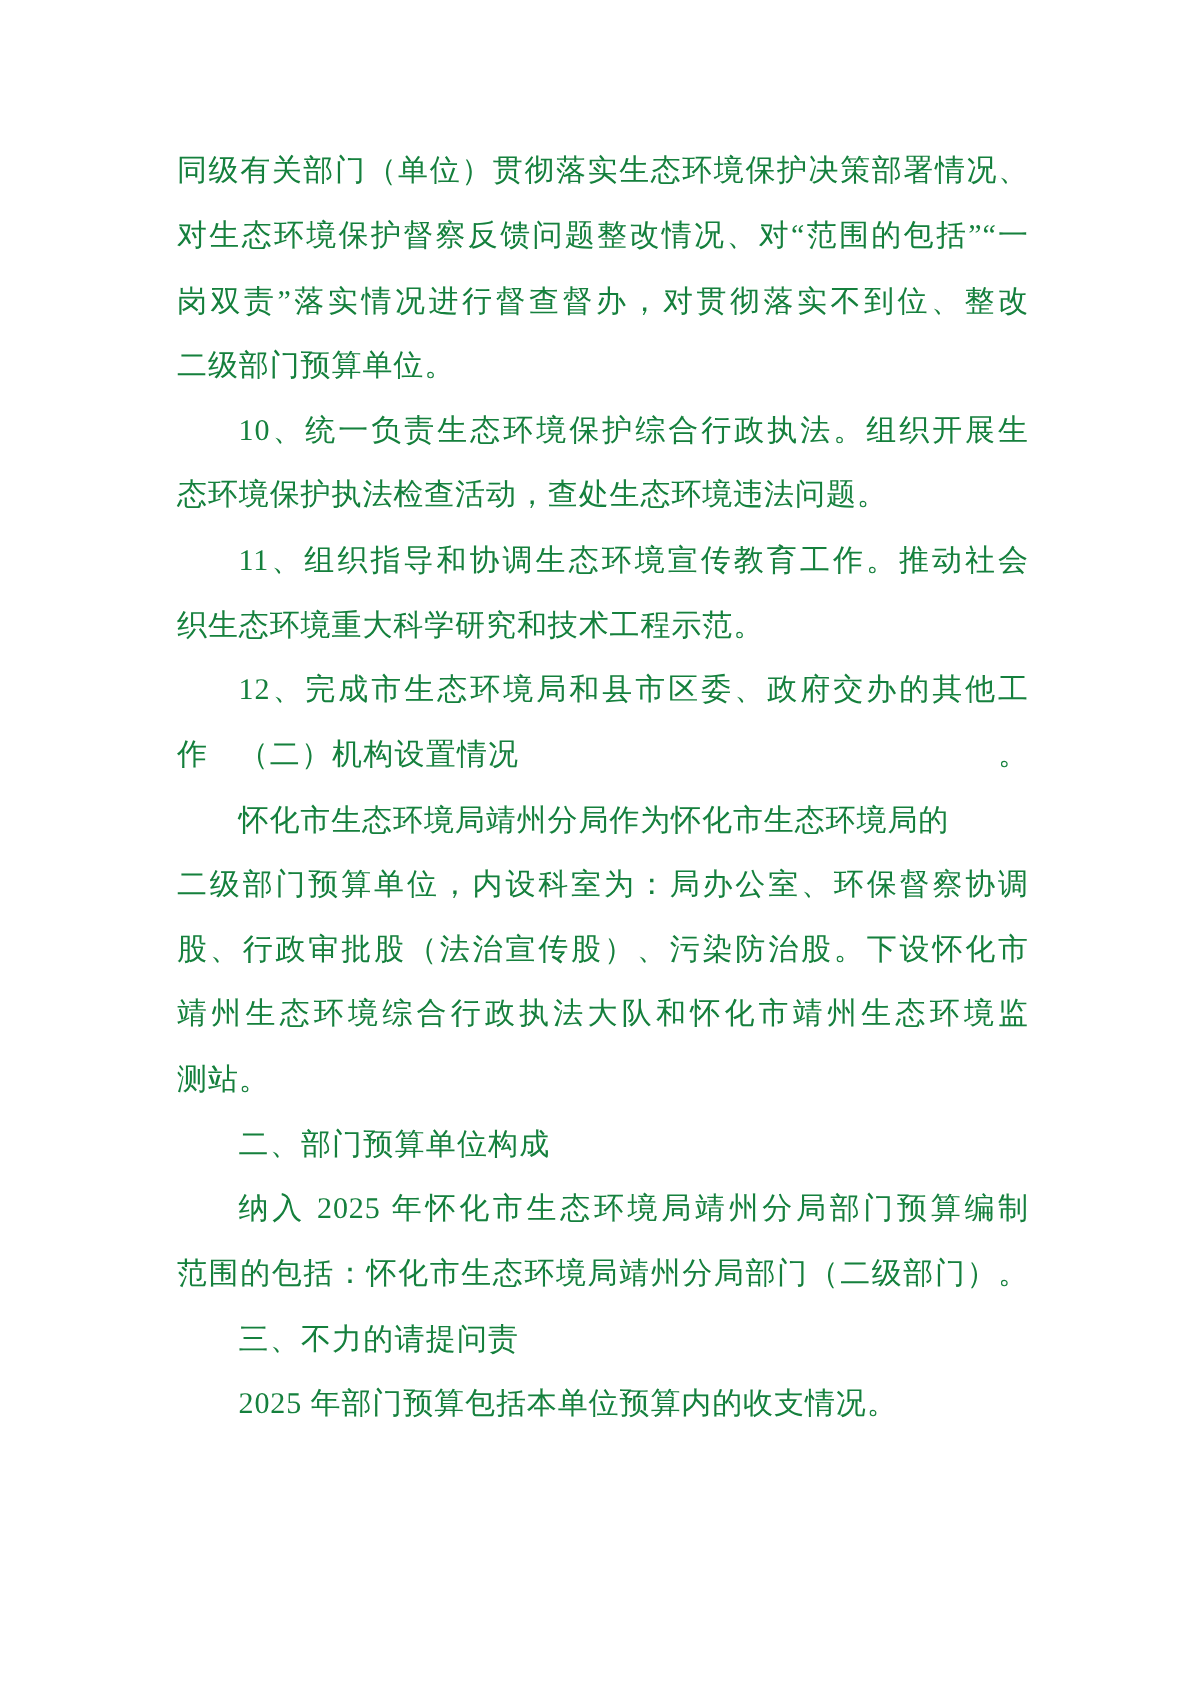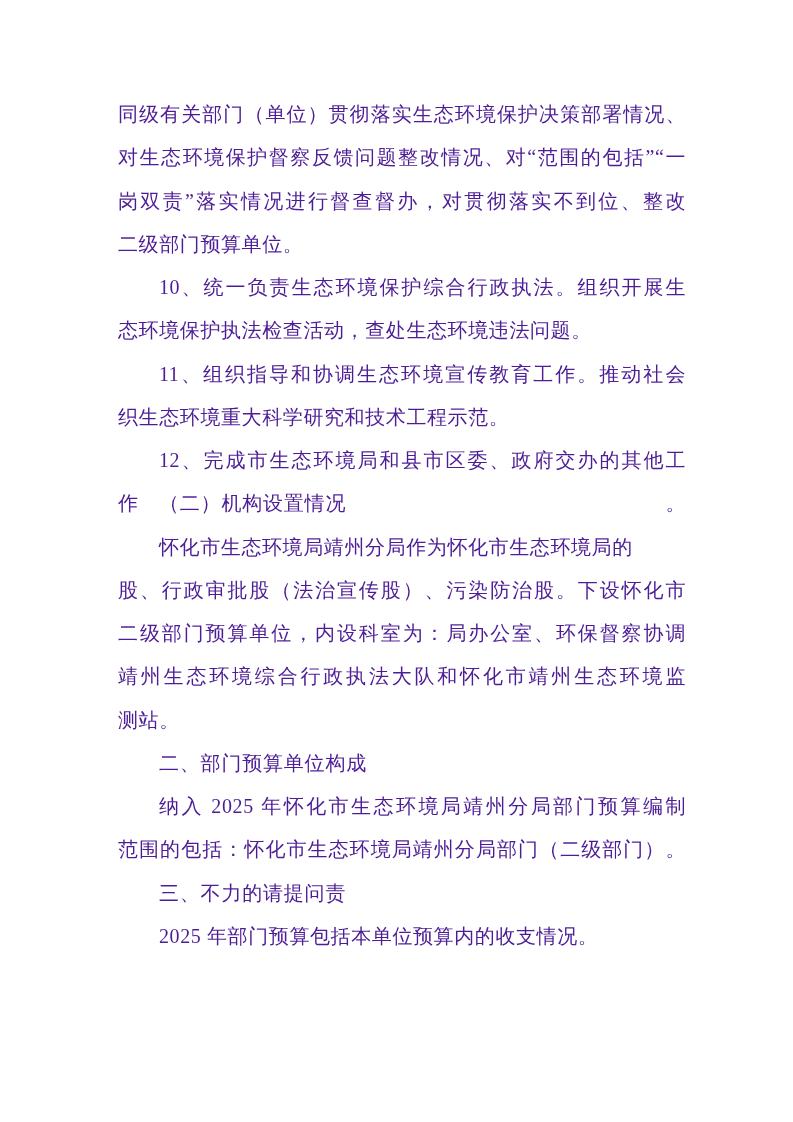--- a/index.html
+++ b/index.html
@@ -49,21 +49,21 @@
   .para.heading .line {
     font-family: "Liberation Sans", sans-serif;
     font-weight: 400;
     letter-spacing: 0.8px;
   }
 </style>
 </head>
 <body>
 
 <div class="page" style="background: rgb(255, 255, 255);">
-  <div class="content" style="color: #4c1d95;">
+  <div class="content" style="color: #15803d;">
       <div class="para body">
         <div class="line fill">同级有关部门（单位）贯彻落实生态环境保护决策部署情况、</div>
         <div class="line fill">对生态环境保护督察反馈问题整改情况、对“范围的包括”“一</div>
         <div class="line fill">岗双责”落实情况进行督查督办，对贯彻落实不到位、整改</div>
         <div class="line">二级部门预算单位。</div>
       </div>
       <div class="para body">
         <div class="line fill indent">10、统一负责生态环境保护综合行政执法。组织开展生</div>
         <div class="line">态环境保护执法检查活动，查处生态环境违法问题。</div>
       </div>
@@ -72,22 +72,22 @@
         <div class="line">织生态环境重大科学研究和技术工程示范。</div>
       </div>
       <div class="para body">
         <div class="line fill indent">12、完成市生态环境局和县市区委、政府交办的其他工作。</div>
       </div>
       <div class="para heading">
         <div class="line indent">（二）机构设置情况</div>
       </div>
       <div class="para body">
         <div class="line indent">怀化市生态环境局靖州分局作为怀化市生态环境局的</div>
+        <div class="line fill">二级部门预算单位，内设科室为：局办公室、环保督察协调</div>
         <div class="line fill">股、行政审批股（法治宣传股）、污染防治股。下设怀化市</div>
-        <div class="line fill">二级部门预算单位，内设科室为：局办公室、环保督察协调</div>
         <div class="line fill">靖州生态环境综合行政执法大队和怀化市靖州生态环境监</div>
         <div class="line">测站。</div>
       </div>
       <div class="para heading">
         <div class="line indent">二、部门预算单位构成</div>
       </div>
       <div class="para body">
         <div class="line fill indent">纳入 2025 年怀化市生态环境局靖州分局部门预算编制</div>
         <div class="line fill">范围的包括：怀化市生态环境局靖州分局部门（二级部门）。</div>
       </div>

